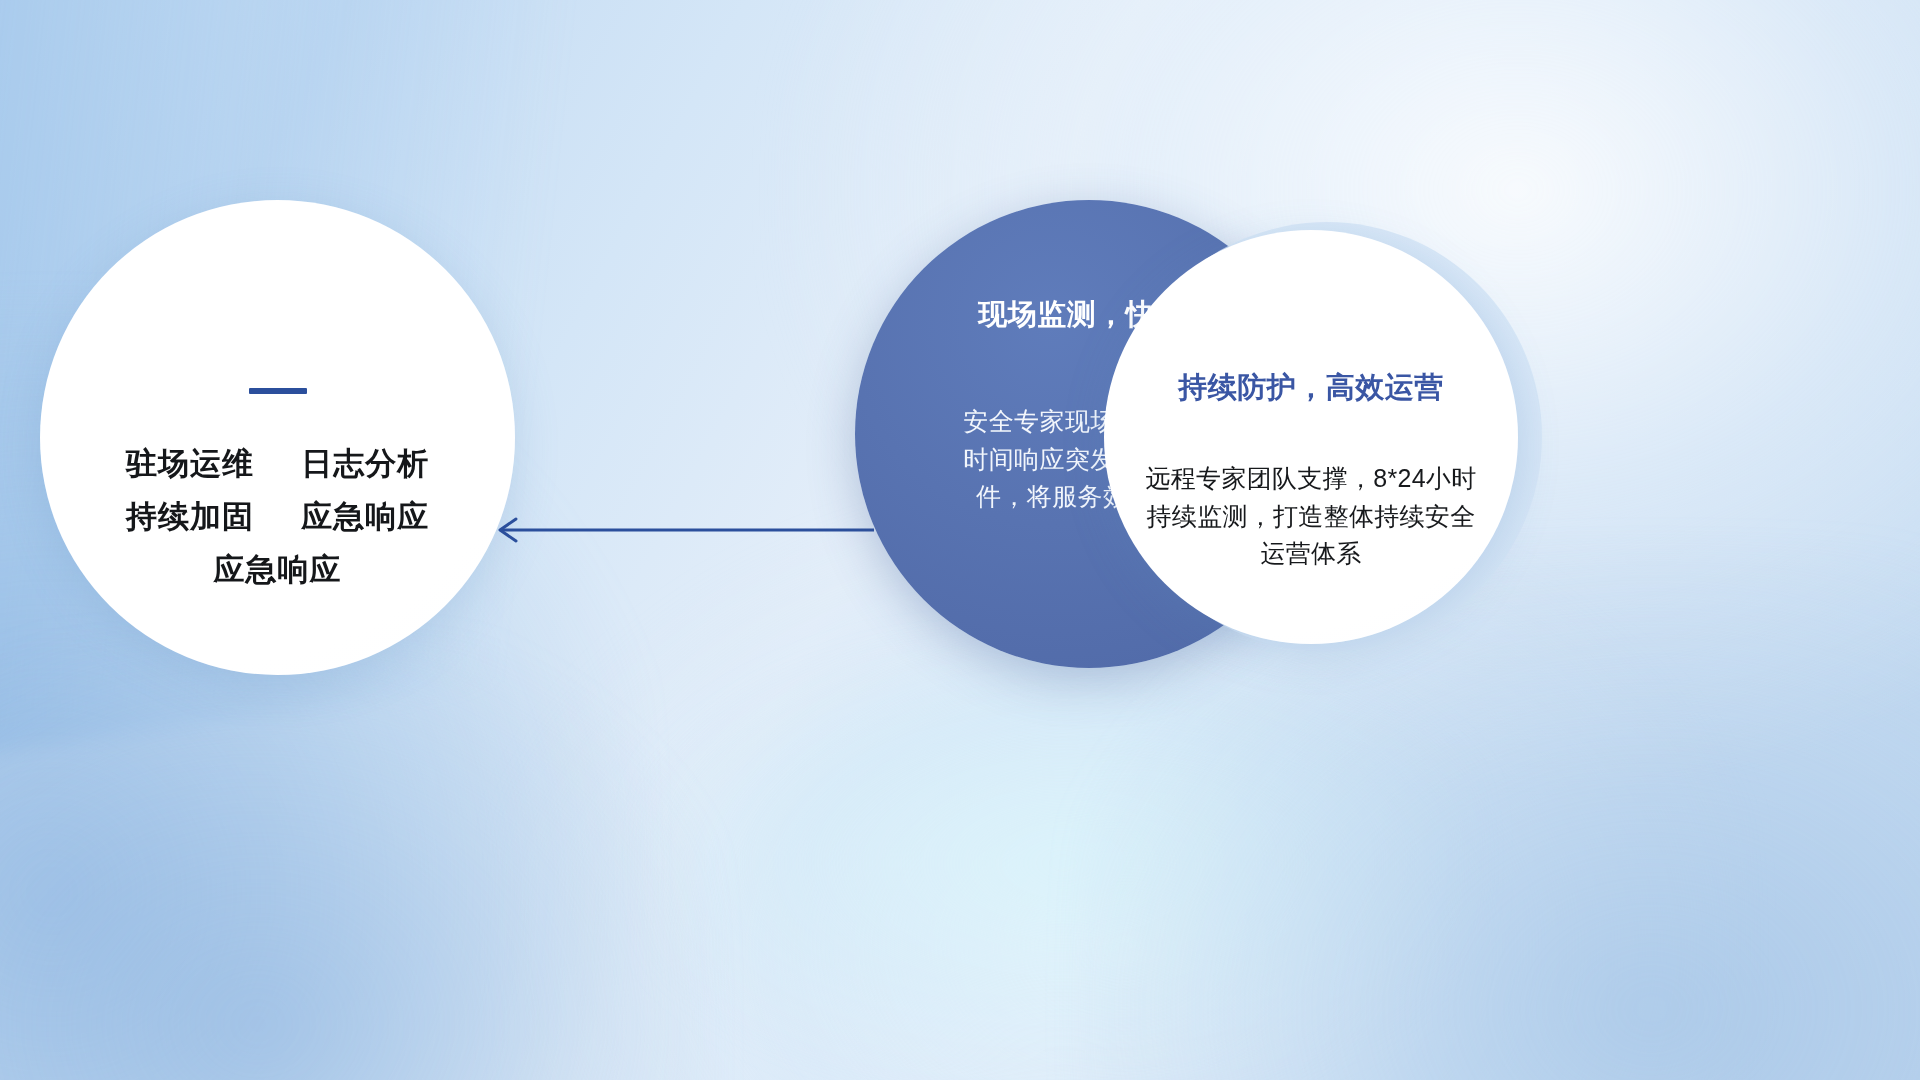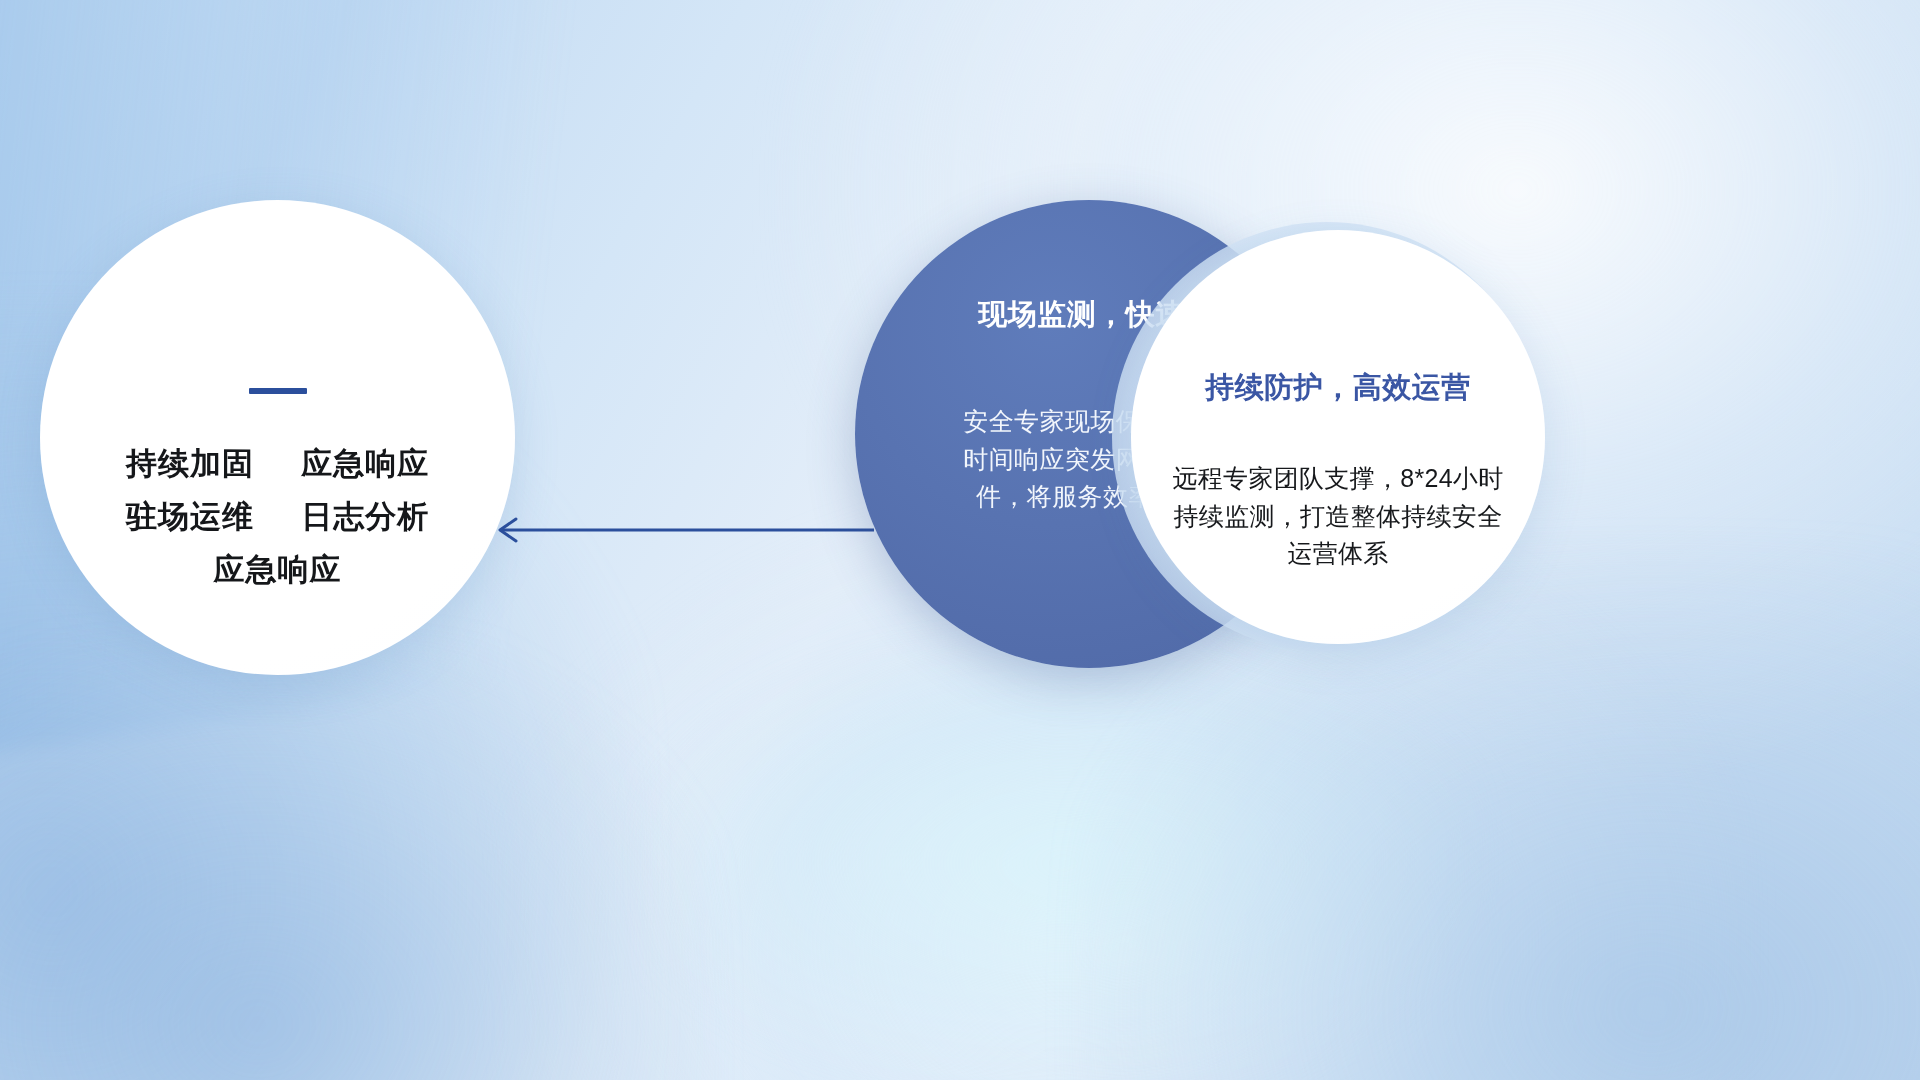--- a/index.html
+++ b/index.html
@@ -185,21 +185,21 @@
     width:430px; height:430px;
     border-radius:50%;
     position:absolute;
     background:radial-gradient(circle at 50% 50%,
       rgba(210,228,246,.0) 58%,
       rgba(208,226,245,.95) 63%,
       rgba(216,232,247,.55) 84%,
       rgba(224,238,250,0) 100%);
   }
   #circle-right {
-    left:1131px; top:230px;
+    left:1104px; top:230px;
     width:414px; height:414px;
     background:radial-gradient(circle at 40% 28%, #ffffff 0%, #ffffff 74%, #fcfdff 100%);
     box-shadow:0 10px 44px rgba(96,140,190,.18);
   }
   #circle-right .inner {
     position:absolute; inset:0;
     display:flex; flex-direction:column;
     align-items:center;
     padding-top:143px;
   }
@@ -239,28 +239,28 @@
   <div class="bg-glow-b"></div>
   <div class="bg-glow-c"></div>
   <div class="bg-shade-bl"></div>
   <div class="bg-shade-br"></div>
 
   <div class="circle" id="circle-left">
     <div class="inner">
       <div id="left-dash"></div>
       <div id="left-lines">
         <div class="ln">
+          <span>驻场运维</span>
+          <span class="gapspan"></span>
+          <span>日志分析</span>
+        </div>
+        <div class="ln">
           <span>持续加固</span>
           <span class="gapspan"></span>
           <span>应急响应</span>
-        </div>
-        <div class="ln">
-          <span>驻场运维</span>
-          <span class="gapspan"></span>
-          <span>日志分析</span>
         </div>
         <div class="ln">
           <span>应急响应</span>
         </div>
       </div>
     </div>
   </div>
 
   <div id="arrow">
     <svg width="390" height="36" viewBox="0 0 390 36">

